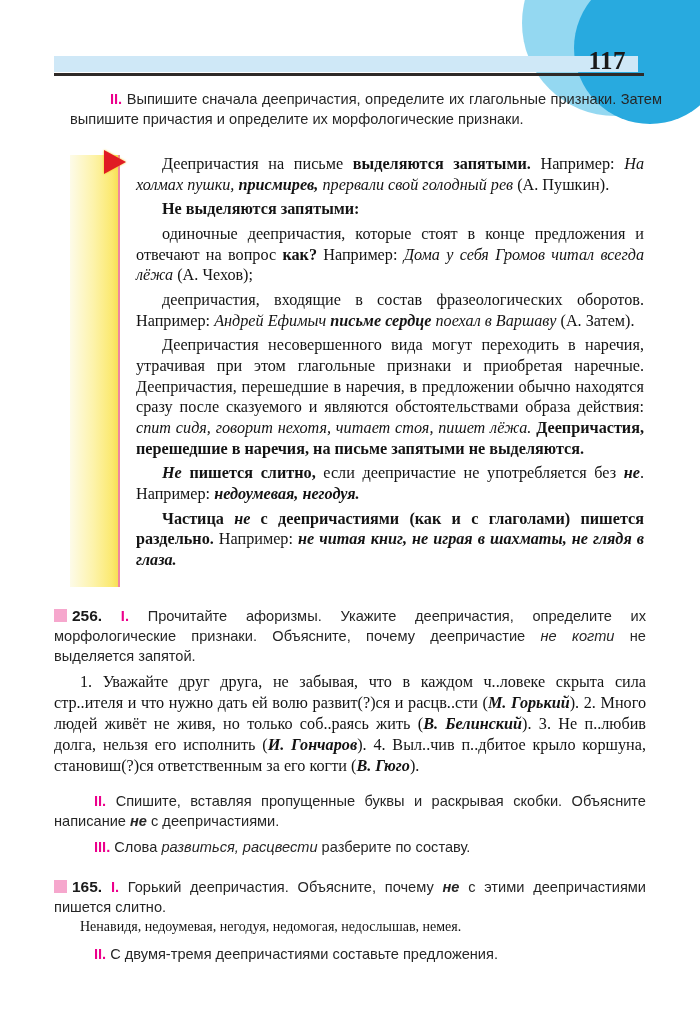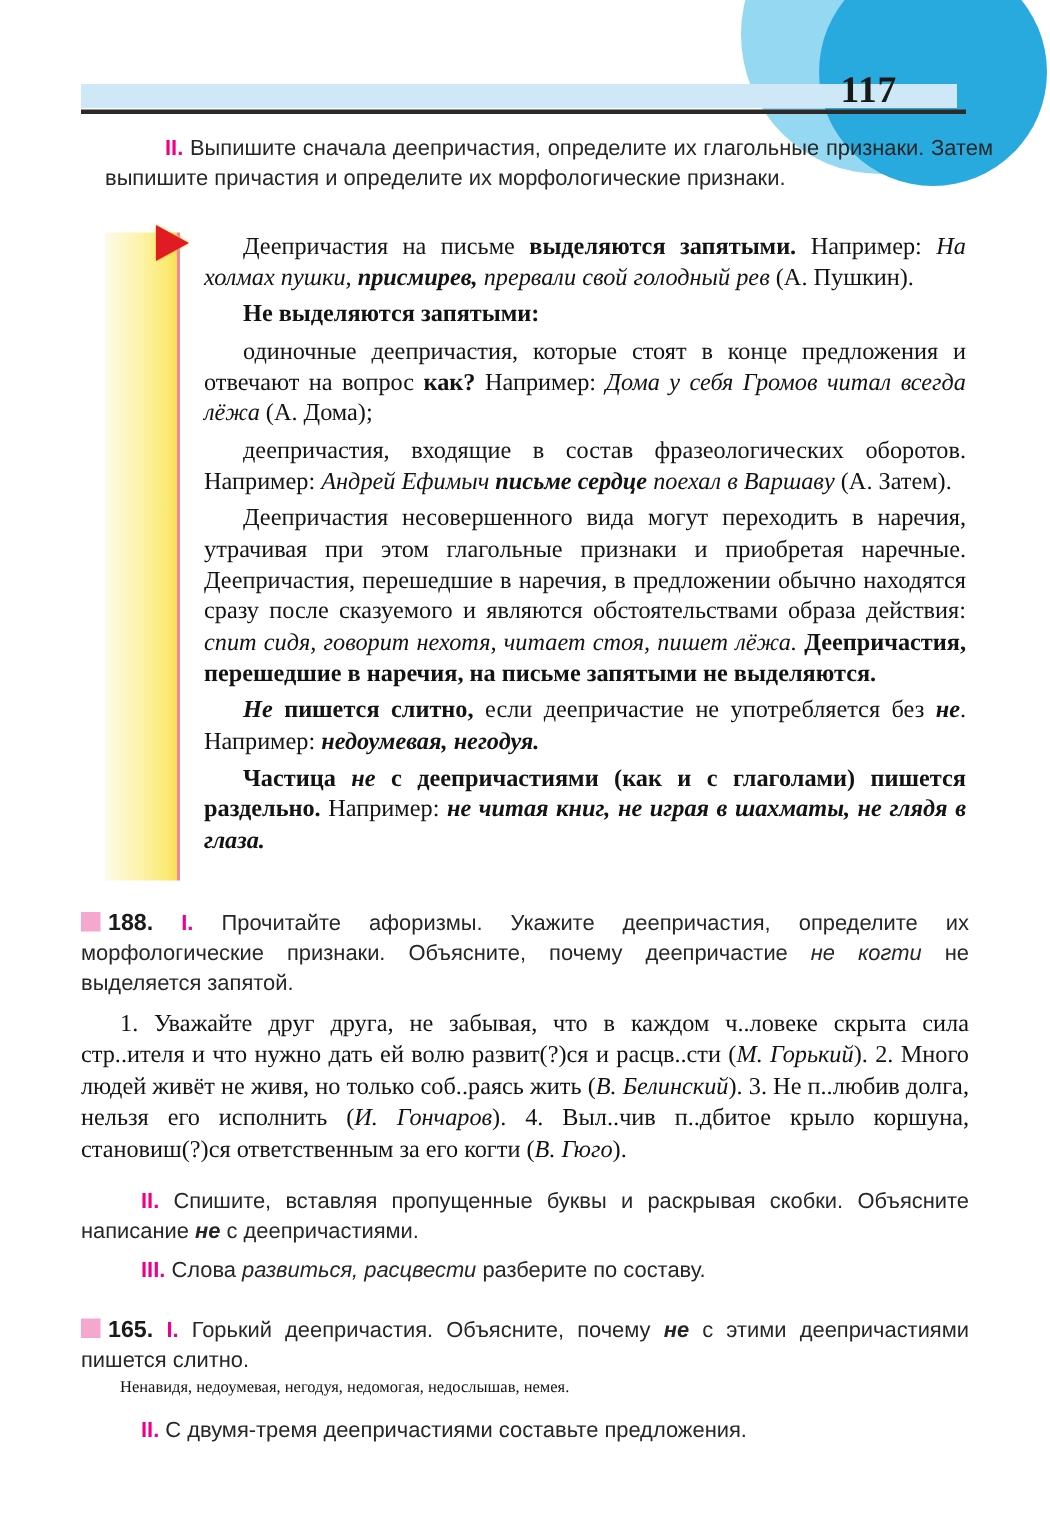--- a/index.html
+++ b/index.html
@@ -14,21 +14,21 @@
     position: relative;
     overflow: hidden;
     font-family: "Liberation Serif", "DejaVu Serif", serif;
     color: #1a1a1a;
   }
 
   
   .page-top {
     position: absolute;
     left: 0; top: 0;
-    width: 636px; height: 92px;
+    width: 636px; height: 92px; padding-left: 28px;
   }
   .circle-light {
     position: absolute;
     right: -44px; top: -70px;
     width: 186px; height: 186px;
     border-radius: 50%;
     background: #52c0e8;
     opacity: .62;
   }
   .circle-dark {
@@ -143,30 +143,30 @@
     position: absolute;
     left: 54px; top: 672px;
     width: 592px;
     font-family: "Liberation Serif", "DejaVu Serif", serif;
     font-size: 16.2px;
     line-height: 1.29;
     text-align: justify;
     text-indent: 26px;
     color: #131313;
   }
-  .ex164-body i { font-style: italic; }
+  .ex164-body i { font-style: italic; font-weight: bold; }
   .ex164-ii { position: absolute; left: 54px; top: 792px; width: 592px; }
   .ex164-iii { position: absolute; left: 54px; top: 838px; width: 592px; }
   .ex165 { position: absolute; left: 54px; top: 876px; width: 592px; }
   .ex165-list {
     position: absolute;
     left: 54px; top: 918px;
     width: 592px;
     font-family: "Liberation Serif", "DejaVu Serif", serif;
-    font-size: 11px;
+    font-size: 14px;
     line-height: 1.29;
     text-indent: 26px;
     color: #131313;
   }
   .ex165-ii { position: absolute; left: 54px; top: 945px; width: 592px; }
 </style>
 </head>
 <body>
 
 <div class="page-top">
@@ -180,30 +180,30 @@
 <div class="intro sans">
   <span class="ind"></span><span class="rn">II.</span><span> Выпишите сначала деепричастия, определите их глагольные признаки. Затем выпишите причастия и определите их морфологические признаки.</span>
 </div>
 
 <div class="rulebox">
   <div class="rule-band"></div>
   <div class="rule-arrow"></div>
   <div class="rule-text">
     <p><span>Деепричастия на письме </span><b>выделяются запятыми.</b><span> Например: </span><i>На холмах пушки, </i><span class="bi">присмирев,</span><i> прервали свой голодный рев</i><span> (А. Пушкин).</span></p>
     <p><b>Не выделяются запятыми:</b></p>
-    <p><span>одиночные деепричастия, которые стоят в конце предложения и отвечают на вопрос </span><b>как?</b><span> Например: </span><i>Дома у себя Громов читал всегда лёжа</i><span> (А. Дома);</span></p>
+    <p><span>одиночные деепричастия, которые стоят в конце предложения и отвечают на вопрос </span><b>как?</b><span> Например: </span><i>Дома у себя Громов читал всегда лёжа</i><span> (А. Чехов);</span></p>
     <p><span>деепричастия, входящие в состав фразеологических оборотов. Например: </span><i>Андрей Ефимыч </i><span class="bi">письме сердце</span><i> поехал в Варшаву</i><span> (А. Затем).</span></p>
     <p><span>Деепричастия несовершенного вида могут переходить в наречия, утрачивая при этом глагольные признаки и приобретая наречные. Деепричастия, перешедшие в наречия, в предложении обычно находятся сразу после сказуемого и являются обстоятельствами образа действия: </span><i>спит сидя, говорит нехотя, читает стоя, пишет лёжа.</i><b> Деепричастия, перешедшие в наречия, на письме запятыми не выделяются.</b></p>
     <p><span class="bi">Не</span><b> пишется слитно,</b><span> если деепричастие не употребляется без </span><span class="bi">не</span><span>. Например: </span><span class="bi">недоумевая, негодуя.</span></p>
     <p><b>Частица </b><span class="bi">не</span><b> с деепричастиями (как и с глаголами) пишется раздельно.</b><span> Например: </span><span class="bi">не читая книг, не играя в шахматы, не глядя в глаза.</span></p>
   </div>
 </div>
 
 <div class="ex164 sans">
-  <span class="rn-sq"></span><span class="exno">188.</span>
+  <span class="rn-sq"></span><span class="exno">256.</span>
   <span class="rn">I.</span><span> Прочитайте афоризмы. Укажите деепричастия, определите их морфологические признаки. Объясните, почему деепричастие </span><i>не когти</i><span> не выделяется запятой.</span>
 </div>
 
 <div class="ex164-body">
   <span>1. Уважайте друг друга, не забывая, что в каждом ч..ловеке скрыта сила стр..ителя и что нужно дать ей волю развит(?)ся и расцв..сти (</span><i>М. Горький</i><span>). 2. Много людей живёт не живя, но только соб..раясь жить (</span><i>В. Белинский</i><span>). 3. Не п..любив долга, нельзя его исполнить (</span><i>И. Гончаров</i><span>). 4. Выл..чив п..дбитое крыло коршуна, становиш(?)ся ответственным за его когти (</span><i>В. Гюго</i><span>).</span>
 </div>
 
 <div class="ex164-ii sans">
   <span class="ind"></span><span class="rn">II.</span><span> Спишите, вставляя пропущенные буквы и раскрывая скобки. Объясните написание </span><span class="bi">не</span><span> с деепричастиями.</span>
 </div>

